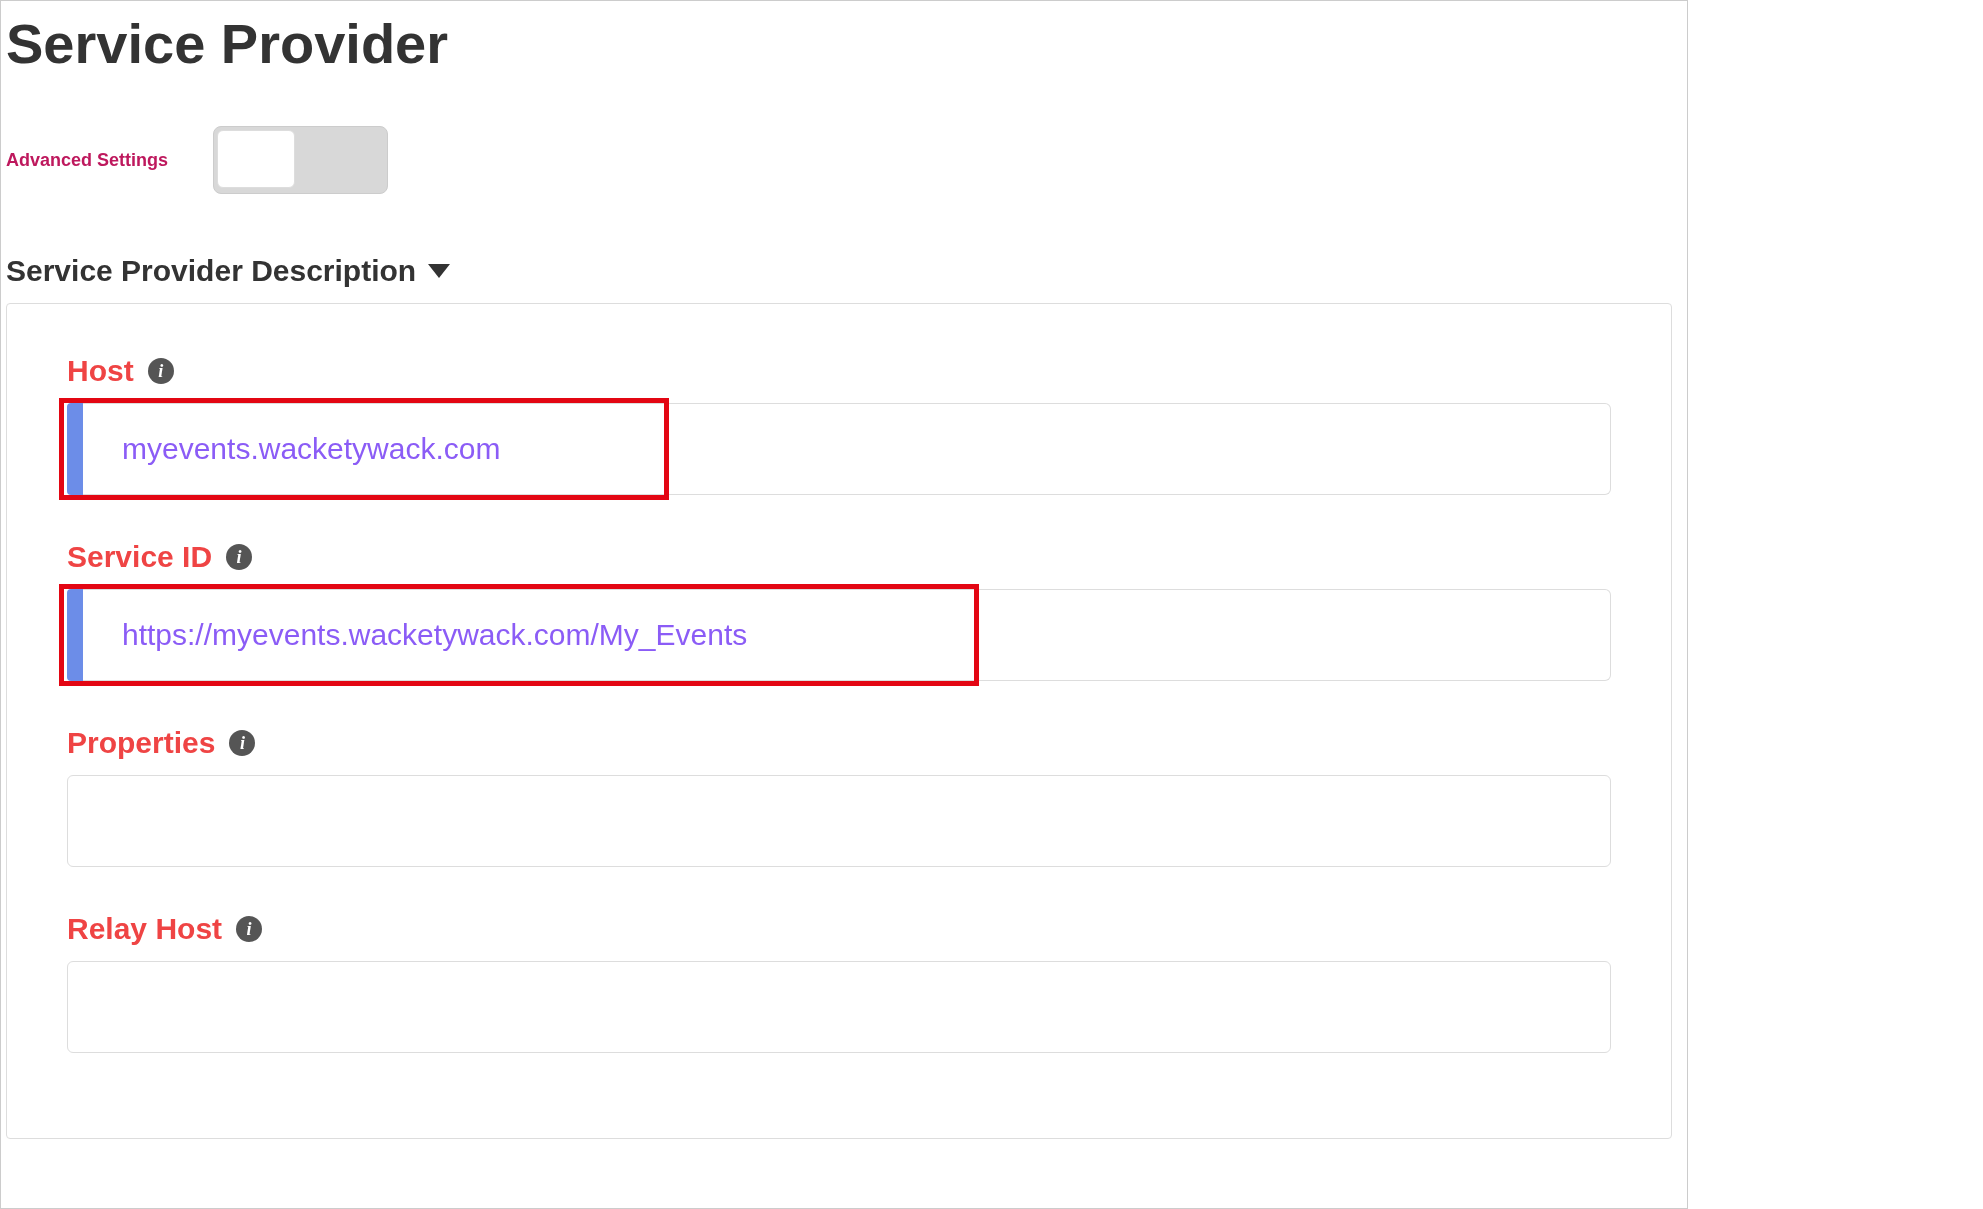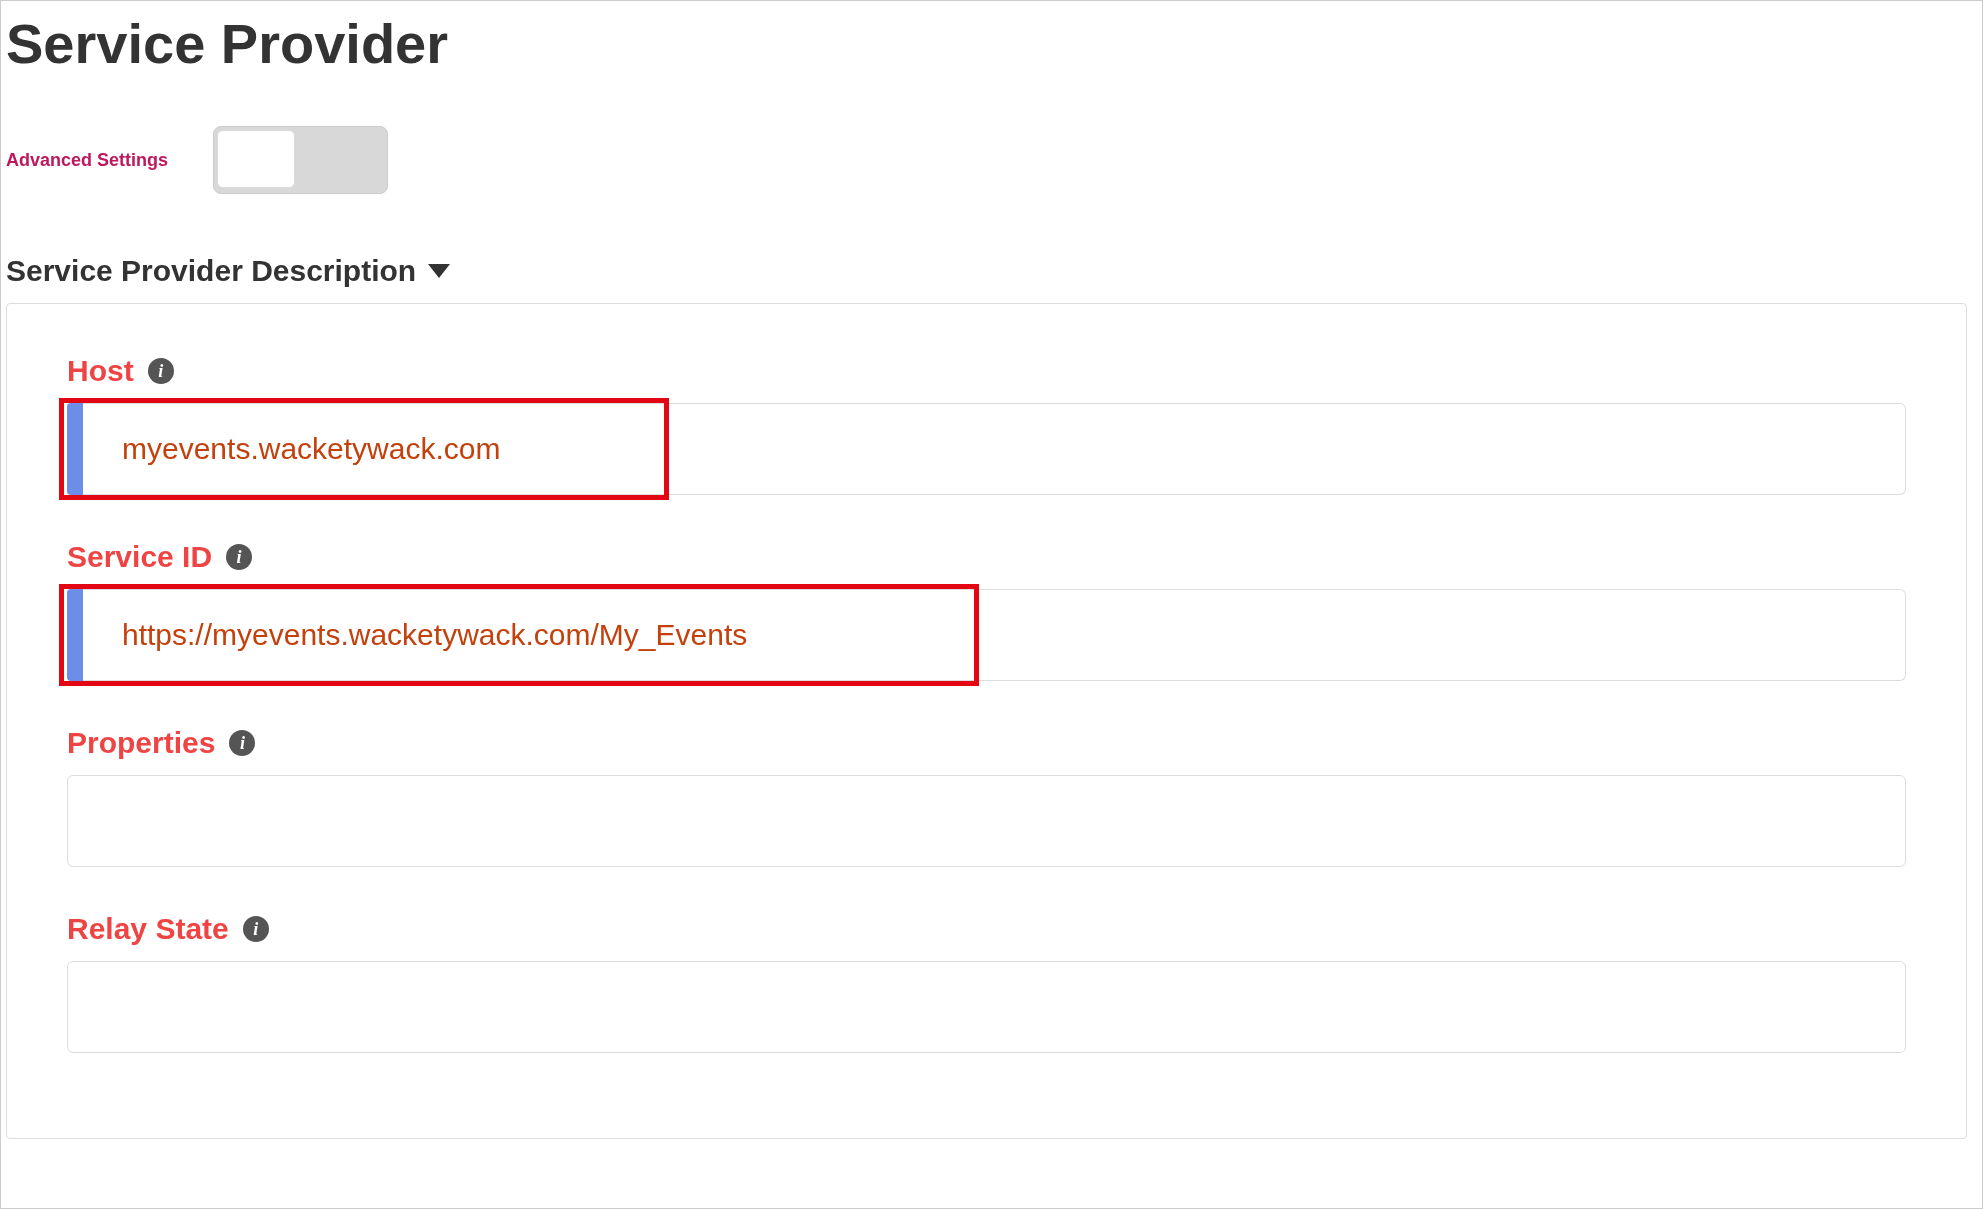--- a/index.html
+++ b/index.html
@@ -8,21 +8,21 @@
       padding: 0;
     }
     body {
       font-family: Arial, Helvetica, sans-serif;
       color: #333;
       background: #fff;
       padding: 0;
     }
     .container {
       border: 1px solid #ccc;
-      width: 1983px;
+      width: 1688px;
       height: 1209px;
       padding: 10px 5px 20px 5px;
     }
     .page-title {
       font-size: 56px;
       font-weight: bold;
       color: #333;
       margin-bottom: 50px;
     }
     .advanced-row {
@@ -112,21 +112,21 @@
     .input-wrap {
       position: relative;
     }
     .input {
       width: 100%;
       height: 92px;
       border: 1px solid #ddd;
       border-radius: 6px;
       padding: 0 30px 0 55px;
       font-size: 30px;
-      color: #c2410c;
+      color: #8b5cf6;
       background: #fff;
     }
     .input.with-bar {
       border-left: none;
     }
     .blue-bar {
       position: absolute;
       left: 0;
       top: 0;
       width: 16px;
@@ -203,21 +203,21 @@
         <span class="field-label">Properties</span>
         <span class="info-icon">i</span>
       </div>
       <div class="input-wrap">
         <input class="input" type="text" value="" style="">
       </div>
     </div>
 
     <div class="field">
       <div class="field-label-row">
-        <span class="field-label">Relay State</span>
+        <span class="field-label">Relay Host</span>
         <span class="info-icon">i</span>
       </div>
       <div class="input-wrap">
         <input class="input" type="text" value="" style="">
       </div>
     </div>
 
   </div>
 </div>
 

